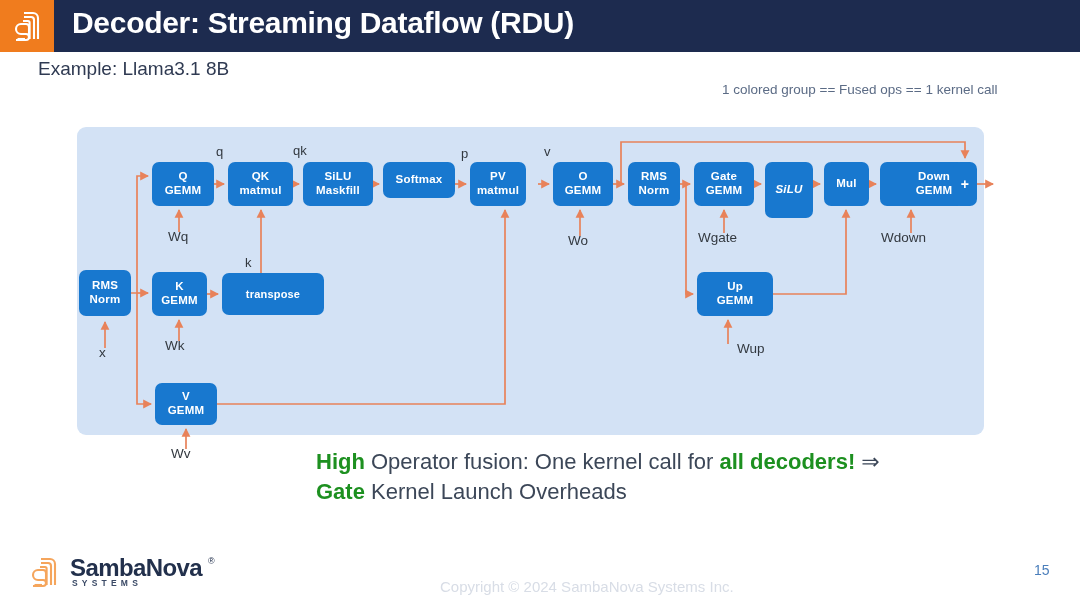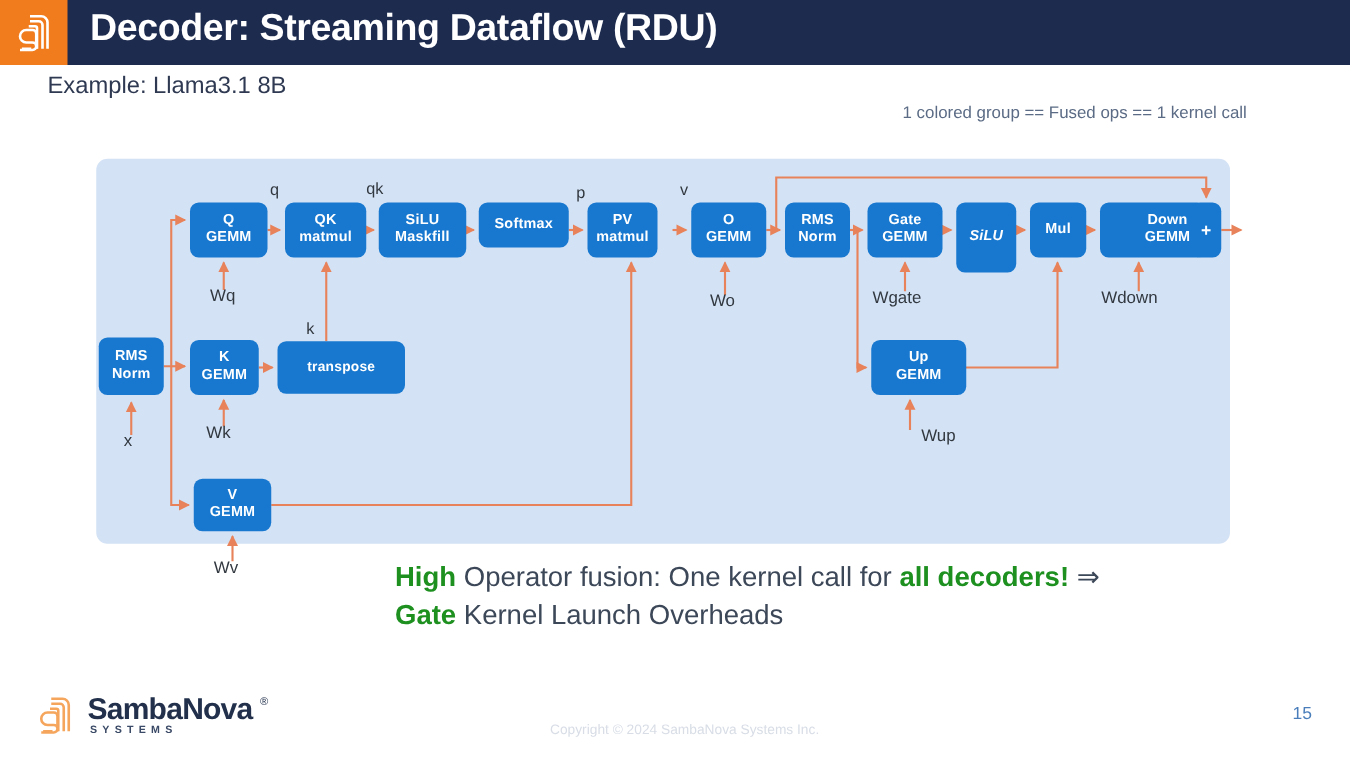--- a/index.html
+++ b/index.html
@@ -52,21 +52,21 @@
   .foot-logo .sn-text{
     position:absolute;left:48px;top:2px;color:#22304c;font-size:24px;
     font-weight:bold;letter-spacing:-0.6px;
   }
   .foot-logo .sn-reg{position:absolute;left:186px;top:4px;color:#22304c;font-size:9px;}
   .foot-logo .sn-sys{
     position:absolute;left:50px;top:26px;color:#3b4a66;font-size:8.5px;
     letter-spacing:4.2px;font-weight:bold;
   }
   .copyright{
-    position:absolute;left:440px;top:578px;color:#d8dde6;font-size:11px;white-space:nowrap;
+    position:absolute;left:440px;top:578px;color:#d8dde6;font-size:15px;white-space:nowrap;
   }
   .page-num{
     position:absolute;left:1034px;top:562px;color:#4a7ebb;font-size:14px;font-weight:normal;
   }
 </style>
 </head>
 <body>
 
 <div class="header"></div>
 <div class="logo-mark">

